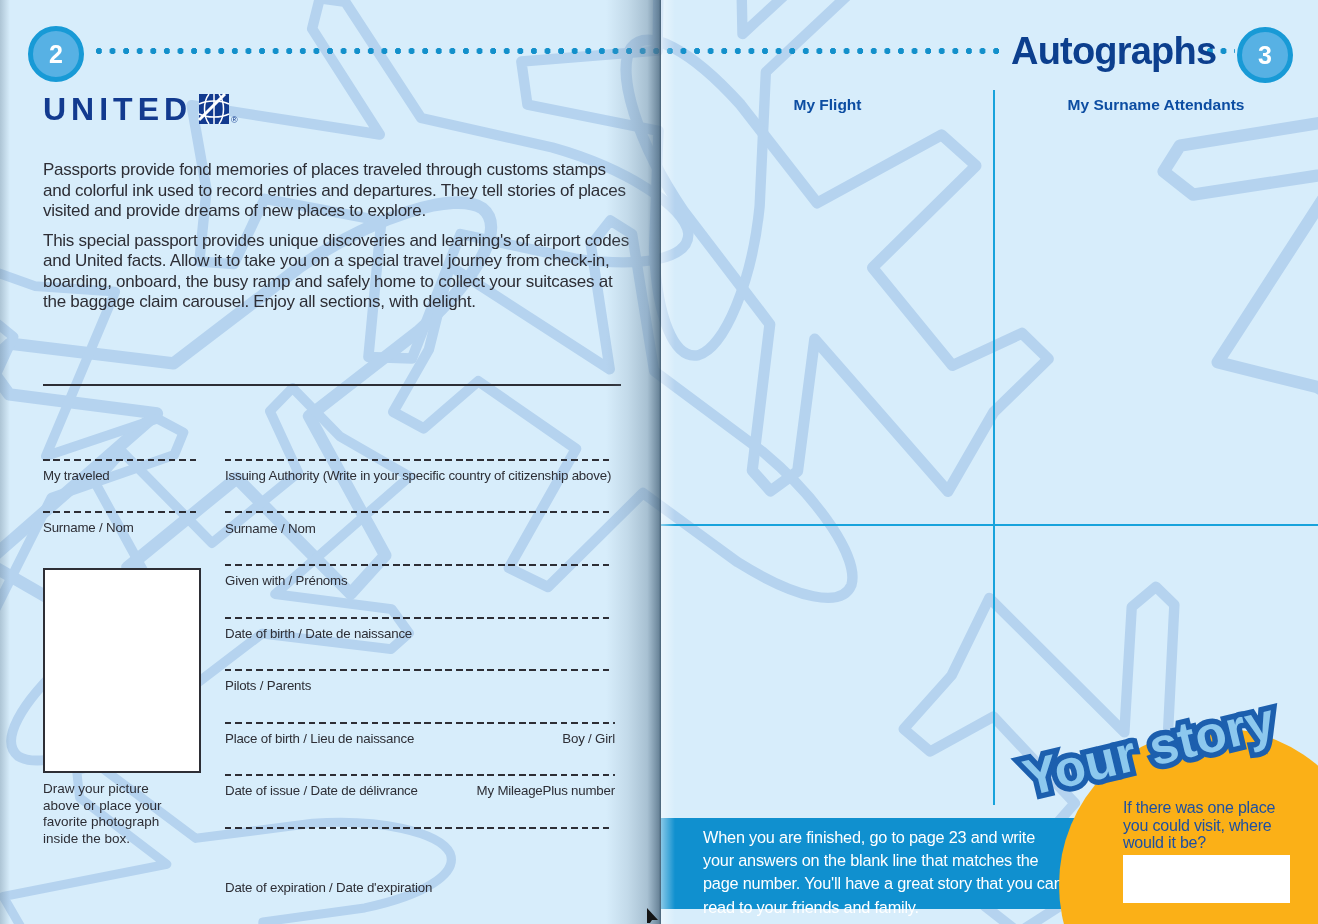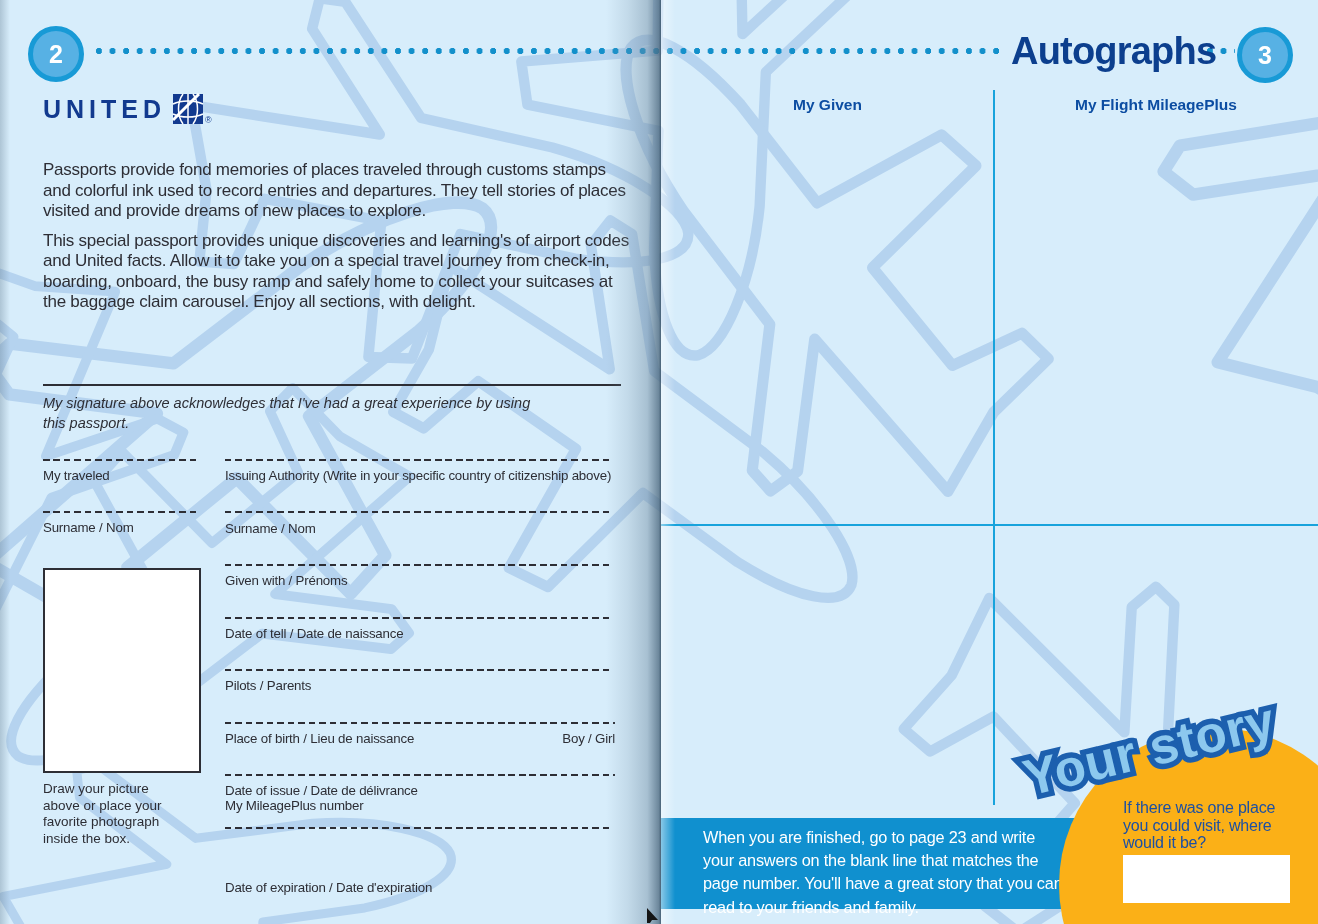--- a/index.html
+++ b/index.html
@@ -36,21 +36,21 @@
     display:flex; align-items:center; justify-content:center; z-index:4;
   }
   .dots {
     height:8px; z-index:2;
     background-image:radial-gradient(circle 3.1px at 4px 4px, #1390cb 2.9px, rgba(0,0,0,0) 3.3px);
     background-size:13.6px 8px; background-repeat:repeat-x;
   }
 
   
   .brand { left:43px; top:93px; display:flex; align-items:flex-start; z-index:2; }
-  .wordmark { font-size:25px; font-weight:bold; letter-spacing:5px; color:#123a8f; line-height:32px; }
+  .wordmark { font-size:32px; font-weight:bold; letter-spacing:5px; color:#123a8f; line-height:32px; }
   .globe { margin-left:6px; }
   .reg { font-size:9px; color:#123a8f; align-self:flex-end; margin-left:1px; }
 
   .intro { left:43px; top:160px; width:588px; font-size:17px; line-height:20.5px; letter-spacing:-0.25px; z-index:2; }
   .intro p { margin:0 0 9px 0; }
 
   .solid-line { height:1.5px; background:#2d2e35; z-index:2; }
   .dash-line {
     height:2px; z-index:2;
     background-image:repeating-linear-gradient(90deg, #2d2e35 0 6.5px, rgba(0,0,0,0) 6.5px 10.5px);
@@ -132,66 +132,65 @@
     </svg>
     <span class="reg">®</span>
   </div>
 
   <div class="abs intro">
     <p>Passports provide fond memories of places traveled through customs stamps and colorful ink used to record entries and departures. They tell stories of places visited and provide dreams of new places to explore.</p>
     <p>This special passport provides unique discoveries and learning's of airport codes and United facts. Allow it to take you on a special travel journey from check-in, boarding, onboard, the busy ramp and safely home to collect your suitcases at the baggage claim carousel. Enjoy all sections, with delight.</p>
   </div>
 
   <div class="abs solid-line" style="left:43px; top:384px; width:578px;"></div>
-  <div class="abs sig-caption">My signature above acknowledges that I've had a great experience by using this passport.</div>
 
   <div class="abs dash-line" style="left:43px; top:459px; width:157px;"></div>
   <div class="abs dash-line" style="left:225px; top:459px; width:388px;"></div>
   <div class="abs field-label" style="left:43px; top:468px;">My traveled</div>
   <div class="abs field-label" style="left:225px; top:468px;">Issuing Authority (Write in your specific country of citizenship above)</div>
 
   <div class="abs dash-line" style="left:43px; top:511px; width:157px;"></div>
   <div class="abs dash-line" style="left:225px; top:511px; width:388px;"></div>
   <div class="abs field-label" style="left:43px; top:520px;">Surname / Nom</div>
   <div class="abs field-label" style="left:225px; top:521px;">Surname / Nom</div>
 
   <div class="abs dash-line" style="left:225px; top:564px; width:388px;"></div>
   <div class="abs field-label" style="left:225px; top:573px;">Given with / Prénoms</div>
 
   <div class="abs dash-line" style="left:225px; top:617px; width:388px;"></div>
-  <div class="abs field-label" style="left:225px; top:626px;">Date of tell / Date de naissance</div>
+  <div class="abs field-label" style="left:225px; top:626px;">Date of birth / Date de naissance</div>
 
   <div class="abs dash-line" style="left:225px; top:669px; width:388px;"></div>
   <div class="abs field-label" style="left:225px; top:678px;">Pilots / Parents</div>
 
   <div class="abs dash-line" style="left:225px; top:722px; width:390px;"></div>
   <div class="abs field-label field-pair" style="left:225px; top:731px; width:390px;text-align:center;">
     <span>Place of birth / Lieu de naissance</span>
     <span>Boy / Girl</span>
   </div>
 
   <div class="abs dash-line" style="left:225px; top:774px; width:390px;"></div>
-  <div class="abs field-label field-pair" style="left:225px; top:783px; width:390px;flex-direction:column;">
+  <div class="abs field-label field-pair" style="left:225px; top:783px; width:390px;">
     <span>Date of issue / Date de délivrance</span>
     <span>My MileagePlus number</span>
   </div>
 
   <div class="abs dash-line" style="left:225px; top:827px; width:388px;"></div>
   <div class="abs field-label" style="left:225px; top:836px;margin-top:44px;">Date of expiration / Date d'expiration</div>
 
   <div class="abs photo-box"></div>
   <div class="abs autographs">Autographs</div>
 
   <div class="abs photo-caption">Draw your picture above or place your favorite photograph inside the box.</div>
   <div class="abs pagenum" style="left:1237px; top:27px;">
     <span>3</span>
   </div>
 
-  <div class="abs colhead" style="left:662px; width:331px;">My Given</div>
-  <div class="abs colhead" style="left:994px; width:324px;">My Flight MileagePlus</div>
+  <div class="abs colhead" style="left:662px; width:331px;">My Flight</div>
+  <div class="abs colhead" style="left:994px; width:324px;">My Surname Attendants</div>
 
   <div class="abs vdiv"></div>
   <div class="abs hdiv"></div>
 
   <div class="abs callout">
     <div class="callout-text">When you are finished, go to page 23 and write your answers on the blank line that matches the page number. You'll have a great story that you can read to your friends and family.</div>
   </div>
 
   <div class="abs blob"></div>
   <div class="abs story-title">

